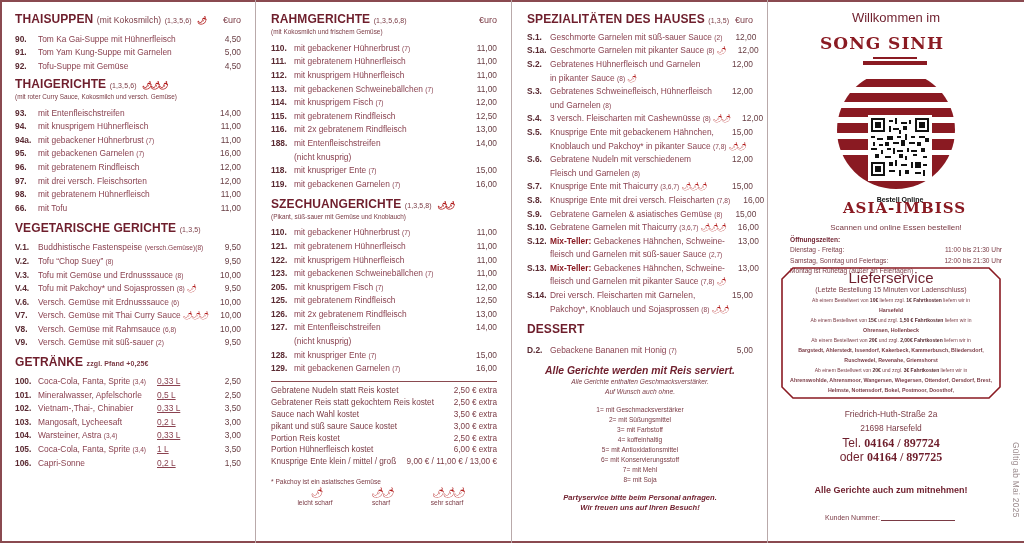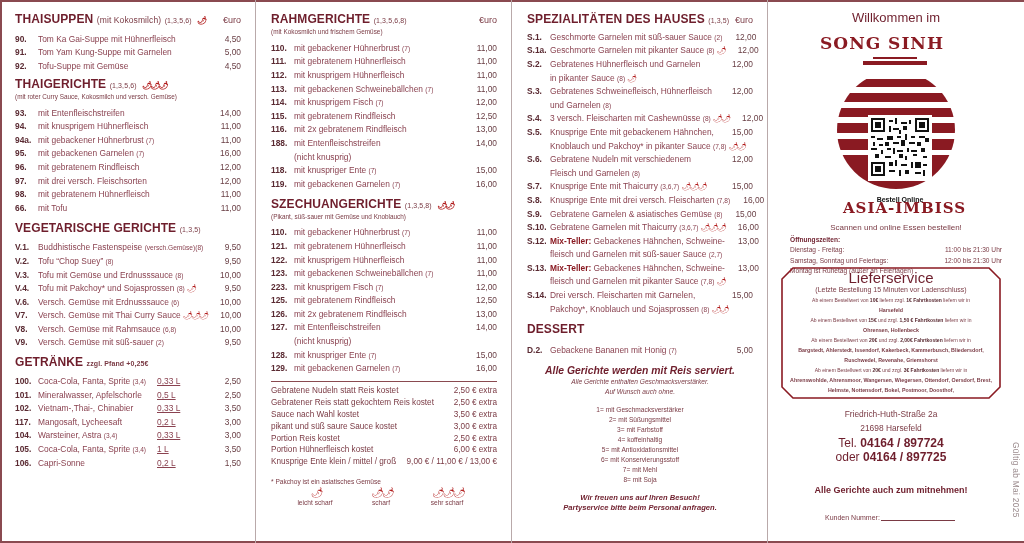--- a/index.html
+++ b/index.html
@@ -61,21 +61,21 @@
   .liefer { position: absolute; left: 14px; top: 268px; width: 218px; height: 130px; border: 2px solid #8a1a22; clip-path: polygon(10px 0, calc(100% - 10px) 0, 100% 10px, 100% calc(100% - 10px), calc(100% - 10px) 100%, 10px 100%, 0 calc(100% - 10px), 0 10px); text-align: center; padding-top: 1px; }
   .liefer-border { position: absolute; left: 13px; top: 267px; width: 220px; height: 132px; }
   .lf-title { font-size: 15px; color: #6e1e2c; }
   .lf-sub { font-size: 7px; color: #7a3a44; margin-bottom: 2px; }
   .lf-line { font-size: 5px; color: #7a3a44; line-height: 10px; }
   .lf-line b { color: #5a2a32; }
   .lf-place { font-size: 5.3px; font-weight: bold; color: #7a3a44; line-height: 10px; }
 
   .addr { position: absolute; top: 407px; left: 0; width: 230px; text-align: center; font-size: 8.4px; color: #7a3a44; line-height: 14px; }
   .tel { position: absolute; top: 436px; left: 0; width: 230px; text-align: center; font-size: 12px; color: #6e1e2c; line-height: 14px; }
-  .tel b { font-weight: bold; }
+  .tel b { font-weight: bold; font-family: Liberation Serif, serif; }
   .mitnehmen { position: absolute; top: 485px; left: 0; width: 246px; text-align: center; font-size: 9px; font-weight: bold; color: #6e1e2c; }
   .kunden { position: absolute; top: 513px; left: 57px; font-size: 7px; color: #7a3a44; display: flex; align-items: flex-end; }
   .kunden .line { display: inline-block; width: 74px; border-bottom: 1px solid #7a3a44; margin-left: 1px; height: 8px; }
   .valid { position: absolute; right: 3px; top: 442px; writing-mode: vertical-rl; font-size: 8.4px; color: #9a8a8c; letter-spacing: 0.3px; }
 </style>
 </head>
 <body>
 
 <div class="frame"></div>
 
@@ -236,21 +236,21 @@
           <span class="vol">0,5 L</span>
           <span class="price">2,50</span>
         </div>
         <div class="row">
           <span class="num">102.</span>
           <span class="name"><span>Vietnam-,Thai-, Chinabier</span></span>
           <span class="vol">0,33 L</span>
           <span class="price">3,50</span>
         </div>
         <div class="row">
-          <span class="num">117.</span>
+          <span class="num">103.</span>
           <span class="name"><span>Mangosaft, Lycheesaft</span></span>
           <span class="vol">0,2 L</span>
           <span class="price">3,00</span>
         </div>
         <div class="row">
           <span class="num">104.</span>
           <span class="name"><span>Warsteiner, Astra</span> <small>(3,4)</small></span>
           <span class="vol">0,33 L</span>
           <span class="price">3,00</span>
         </div>
@@ -361,21 +361,21 @@
           <span class="num">122.</span>
           <span class="name"><span>mit knusprigem Hühnerfleisch</span></span>
           <span class="price">11,00</span>
         </div>
         <div class="row">
           <span class="num">123.</span>
           <span class="name"><span>mit gebackenen Schweinebällchen</span> <small>(7)</small></span>
           <span class="price">11,00</span>
         </div>
         <div class="row">
-          <span class="num">223.</span>
+          <span class="num">205.</span>
           <span class="name"><span>mit knusprigem Fisch</span> <small>(7)</small></span>
           <span class="price">12,00</span>
         </div>
         <div class="row">
           <span class="num">125.</span>
           <span class="name"><span>mit gebratenem Rindfleisch</span></span>
           <span class="price">12,50</span>
         </div>
         <div class="row">
           <span class="num">126.</span>
@@ -572,22 +572,22 @@
       <div>1= mit Geschmacksverstärker</div>
       <div>2= mit Süßungsmittel</div>
       <div>3= mit Farbstoff</div>
       <div>4= koffeinhaltig</div>
       <div>5= mit Antioxidationsmittel</div>
       <div>6= mit Konservierungsstoff</div>
       <div>7= mit Mehl</div>
       <div>8= mit Soja</div>
     </div>
   <div class="party">
+    <div>Partyservice bitte beim Personal anfragen.</div>
     <div>Wir freuen uns auf Ihren Besuch!</div>
-    <div>Partyservice bitte beim Personal anfragen.</div>
   </div>
 </div>
 
 <div class="col col4">
   <div class="welcome">Willkommen im</div>
 
   <div class="logo" style="width:246px;height:170px;">
     <div class="logo-top" style="left:39px;top:6px;">SONG SINH</div>
     <div style="position:absolute;left:100px;top:30px;width:44px;height:2px;background:#8a1a22;"></div>
     <div style="position:absolute;left:90px;top:34px;width:64px;height:4px;background:#8a1a22;"></div>

